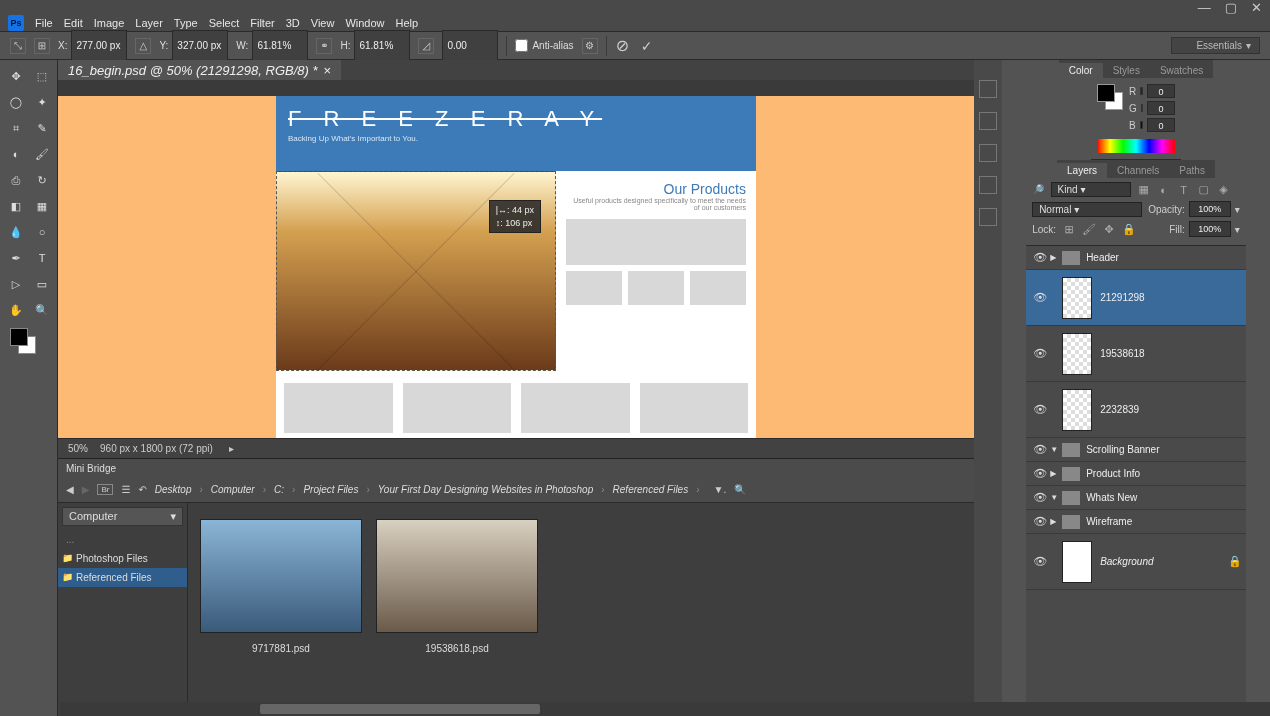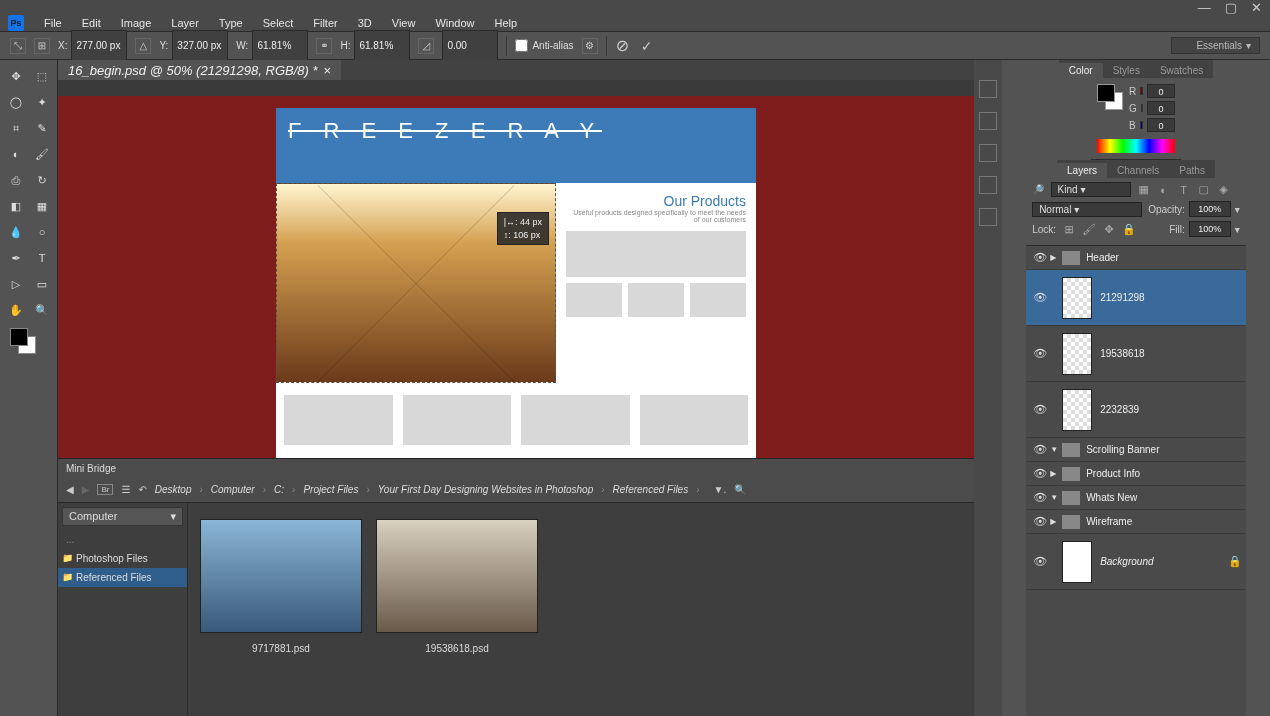--- a/index.html
+++ b/index.html
@@ -3,21 +3,21 @@
 <meta charset="utf-8">
 <style>
 * { margin:0; padding:0; box-sizing:border-box; font-family:Tahoma,Arial,sans-serif; user-select:none; }
 body { background:#494949; color:#ccc; font-size:11px; overflow:hidden; width:1270px; height:716px; position:relative; }
 
 
 .titlebar { height:14px; background:#494949; display:flex; justify-content:flex-end; align-items:center; padding-right:8px; gap:14px; }
 .titlebar span { cursor:pointer; color:#ccc; font-size:13px; }
 
 
-.menubar { height:18px; background:#494949; display:flex; align-items:center; padding:0 8px; gap:20px; border-bottom:1px solid #2a2a2a; }
+.menubar { height:18px; background:#494949; display:flex; align-items:center; padding:0 8px; gap:11px; border-bottom:1px solid #2a2a2a; }
 .menubar .ps-icon { width:16px; height:16px; background:#1473e6; border-radius:2px; display:flex; align-items:center; justify-content:center; font-size:9px; font-weight:bold; color:#001a33; }
 .menubar .item { color:#e6e6e6; cursor:pointer; }
 
 
 .options { height:28px; background:#535353; display:flex; align-items:center; padding:0 10px; gap:8px; border-bottom:1px solid #2a2a2a; font-size:10px; }
 .options .group { display:flex; align-items:center; gap:4px; }
 .options .field { background:#404040; border:1px solid #2a2a2a; color:#eee; padding:1px 4px; height:32px; font-size:10px; width:56px; }
 .options .lbl { color:#ddd; }
 .options .sep { width:1px; height:20px; background:#3a3a3a; }
 .options .icon { width:16px; height:16px; border:1px solid #666; display:flex; align-items:center; justify-content:center; color:#ccc; cursor:pointer; }
@@ -31,32 +31,32 @@
 .tool { width:24px; height:24px; display:flex; align-items:center; justify-content:center; cursor:pointer; color:#ddd; }
 .swatch-box { margin-top:6px; position:relative; height:30px; }
 .swatch-fg { width:18px; height:18px; background:#000; border:1px solid #888; position:absolute; top:0; left:6px; }
 .swatch-bg { width:18px; height:18px; background:#fff; border:1px solid #888; position:absolute; top:8px; left:14px; }
 
 .center { flex:1; display:flex; flex-direction:column; background:#3a3a3a; }
 .tabbar { height:20px; background:#424242; display:flex; align-items:center; }
 .doc-tab { background:#535353; height:20px; padding:0 10px; display:flex; align-items:center; gap:6px; font-size:13px; color:#eee; font-style:italic; }
 .doc-tab .close { font-style:normal; cursor:pointer; }
 
-.canvas-area { flex:1; background:#7f1d1d; position:relative; display:flex; align-items:flex-end; justify-content:center; overflow:hidden;margin-top:16px; }
+.canvas-area { flex:1; background:#fdba74; position:relative; display:flex; align-items:flex-start; justify-content:center; overflow:hidden;margin-top:16px; }
 .canvas { width:480px; height:350px; background:#fff; position:relative; }
 .banner { height:75px; background:#3c7bb8; padding:10px 12px; }
 .logo { color:#fff; font-size:22px; letter-spacing:8px; font-weight:300; text-decoration:line-through; }
 .tagline { color:#d8e6f2; font-size:8px; margin-top:2px; }
 .content-row { display:flex; height:200px; }
 .hero { width:280px; background:linear-gradient(180deg,#fff5d0 0%,#d4a050 30%,#6b3a1a 100%); position:relative; border:1px dashed #555; }
 .hero-x { position:absolute; width:100%; height:100%; }
 .hero-x::before,.hero-x::after { content:''; position:absolute; background:rgba(0,0,0,0.15); width:100%; height:1px; top:50%; }
 .hero-x::after { transform:rotate(45deg); }
 .hero-x::before { transform:rotate(-45deg); }
-.hero-measure { position:absolute; top:28px; right:6px; background:rgba(40,40,40,0.88); color:#eee; font-size:9px; padding:3px 6px; border:1px solid #222; line-height:1.4; }
+.hero-measure { position:absolute; top:28px; right:14px; background:rgba(40,40,40,0.88); color:#eee; font-size:9px; padding:3px 6px; border:1px solid #222; line-height:1.4; }
 .side-content { flex:1; padding:10px; }
 .side-title { color:#3c7bb8; font-size:14px; text-align:right; }
 .side-desc { color:#888; font-size:7px; text-align:right; margin-bottom:8px; }
 .gray-block { background:#d8d8d8; }
 .big-block { height:46px; margin-bottom:6px; }
 .small-row { display:flex; gap:6px; }
 .small-row .gray-block { flex:1; height:34px; }
 .bottom-blocks { display:flex; gap:10px; padding:12px 8px; }
 .bottom-blocks .gray-block { flex:1; height:50px; }
 
@@ -220,20 +220,21 @@
     <div class="tabbar">
       <div class="doc-tab">
         <span>16_begin.psd @ 50% (21291298, RGB/8) *</span>
         <span class="close">×</span>
       </div>
     </div>
     <div class="canvas-area">
       <div class="canvas">
         <div class="banner">
           <div class="logo">F R E E Z E  R A Y</div>
+          <div class="tagline">Backing Up What's Important to You.</div>
         </div>
         <div class="content-row">
           <div class="hero">
             <div class="hero-x"></div>
             <div class="hero-measure">
               |↔: <span>44 px</span><br>↕: <span>106 px</span>
             </div>
           </div>
           <div class="side-content">
             <div class="side-title">Our Products</div>
@@ -246,20 +247,28 @@
             </div>
           </div>
         </div>
         <div class="bottom-blocks">
           <div class="gray-block"></div>
           <div class="gray-block"></div>
           <div class="gray-block"></div>
           <div class="gray-block"></div>
         </div>
       </div>
+    </div>
+    <div class="statusbar">
+      <span>50%</span>
+      <span>960 px x 1800 px (72 ppi)</span>
+      <span style="margin-left:4px">▸</span>
+      <div class="scrollbar-h">
+          <div class="scroll-thumb"></div>
+        </div>
     </div>
 
     <div class="minibridge">
       <div class="mb-title">
           <span>Mini Bridge</span>
         </div>
       <div class="mb-nav">
         <span>◀</span>
         <span style="color:#666">▶</span>
         <span style="border:1px solid #888;padding:0 3px;font-size:8px">Br</span>

